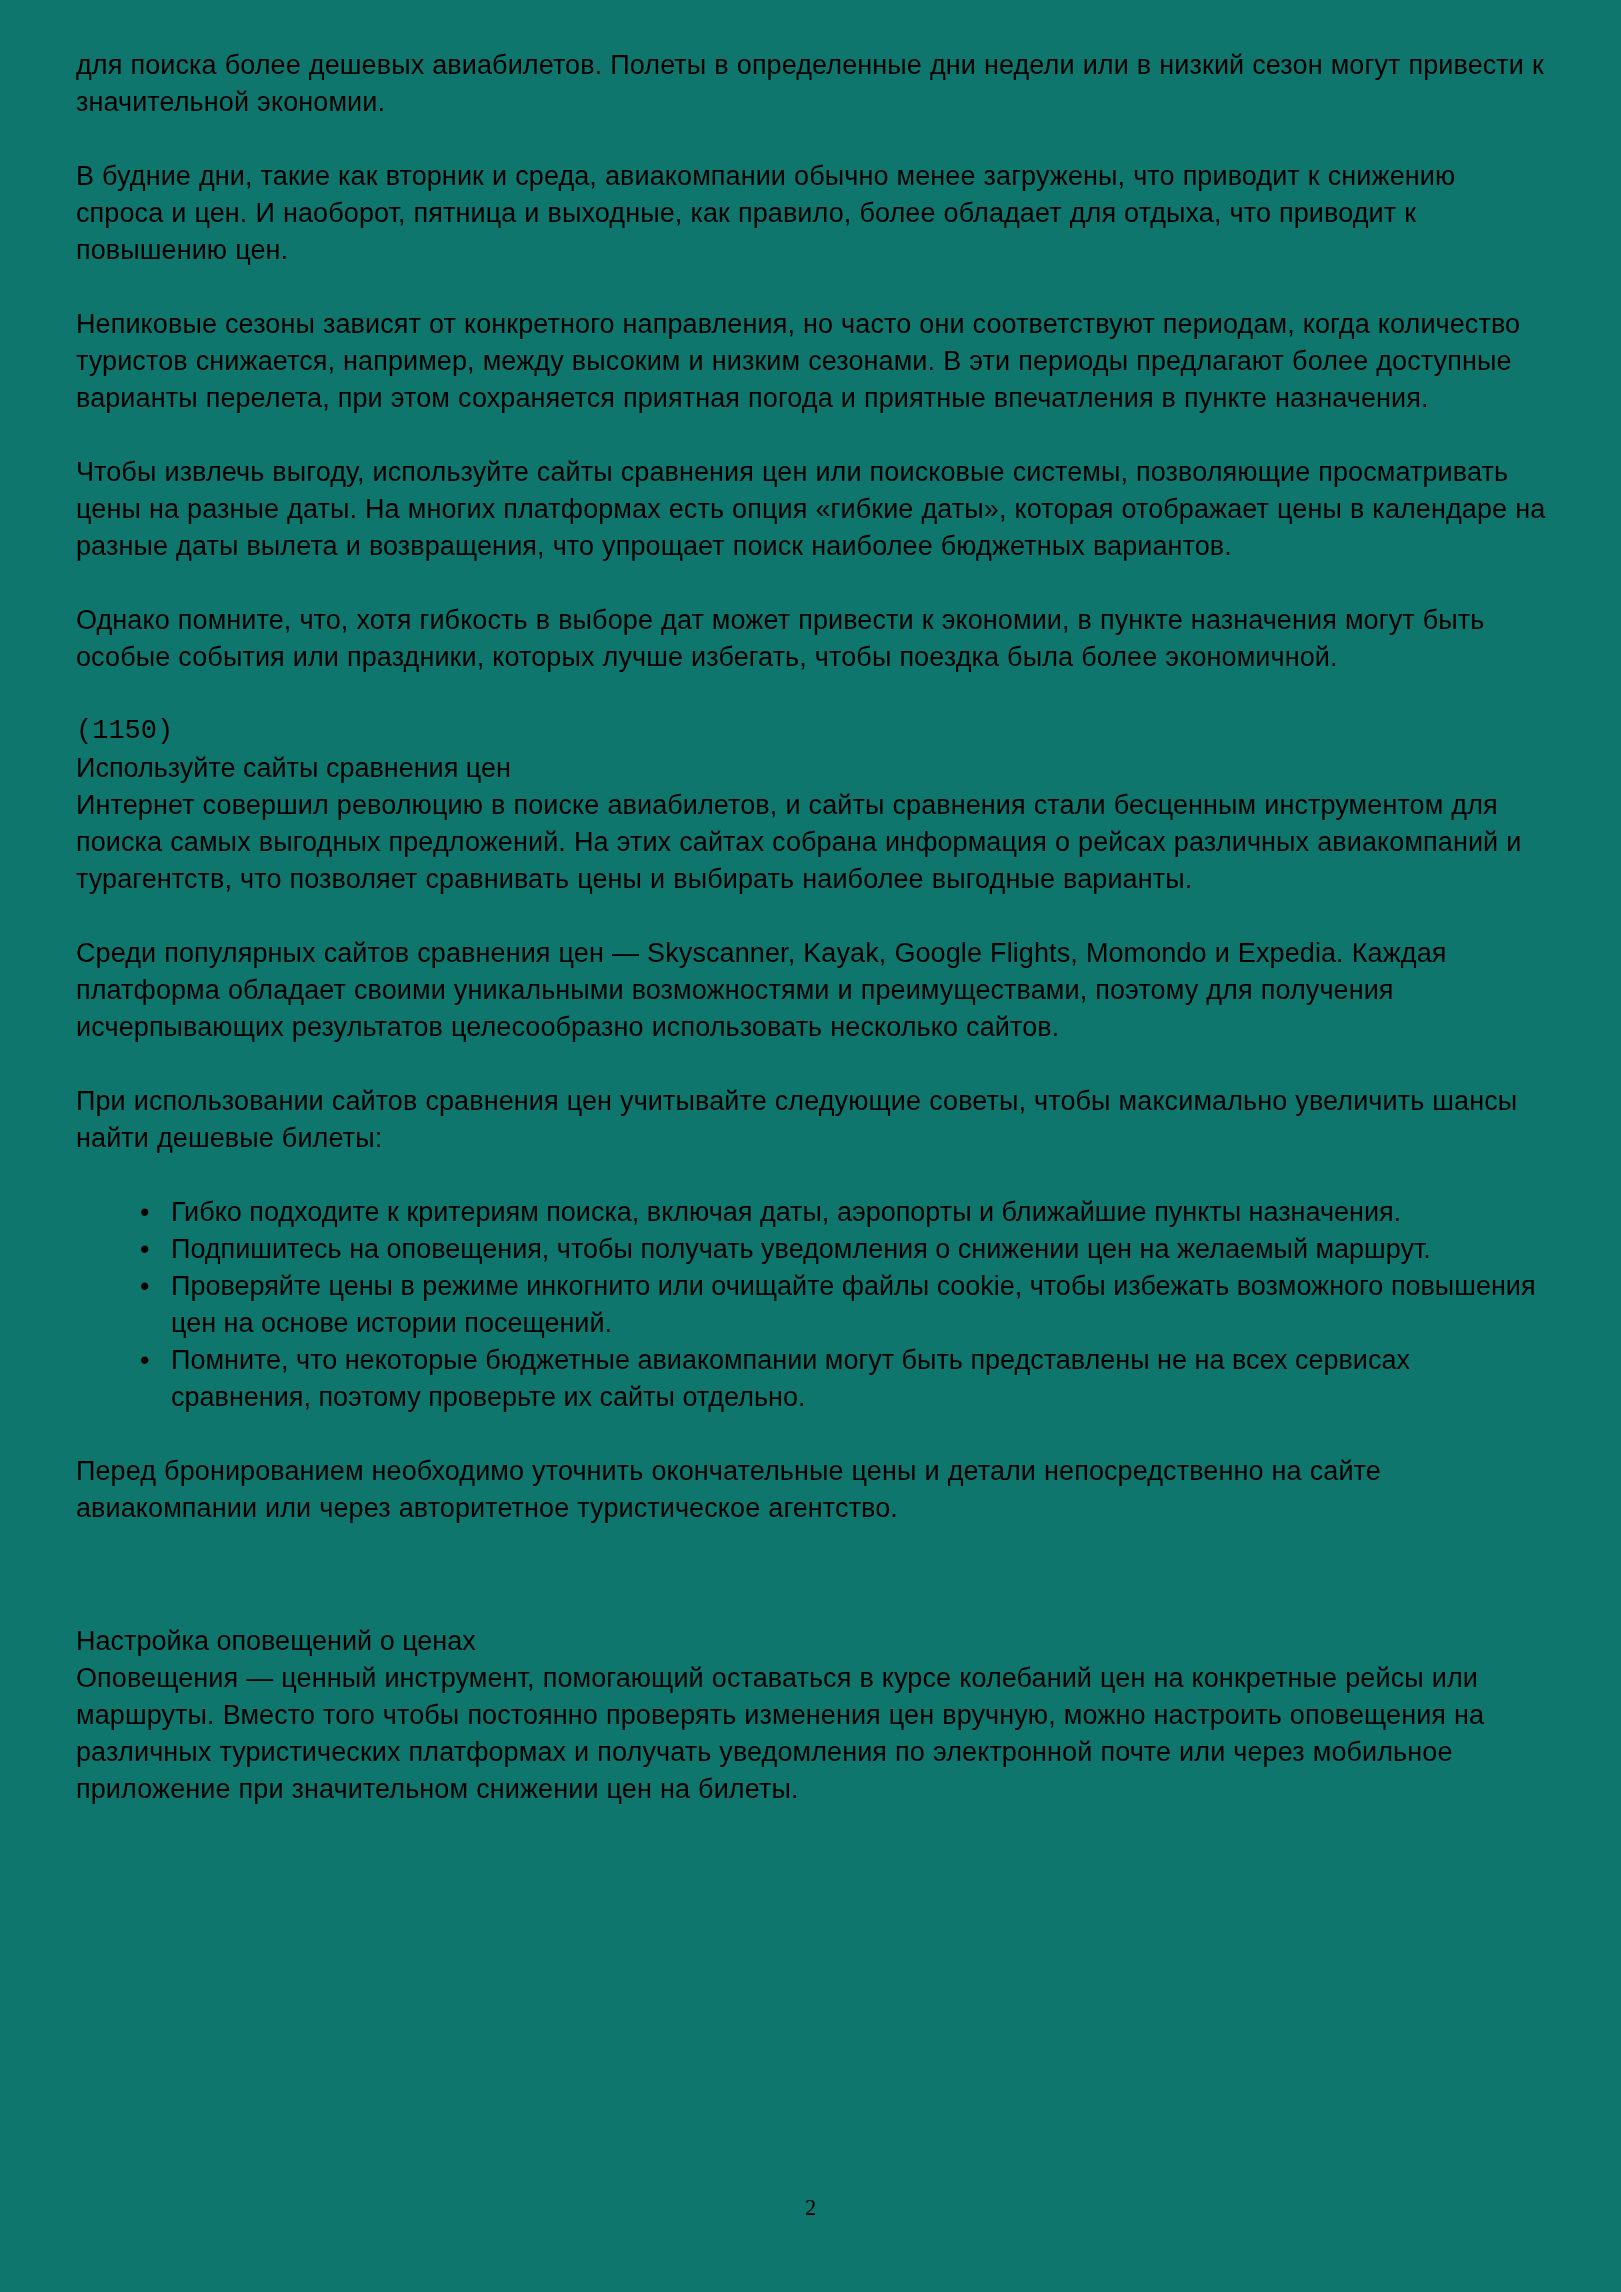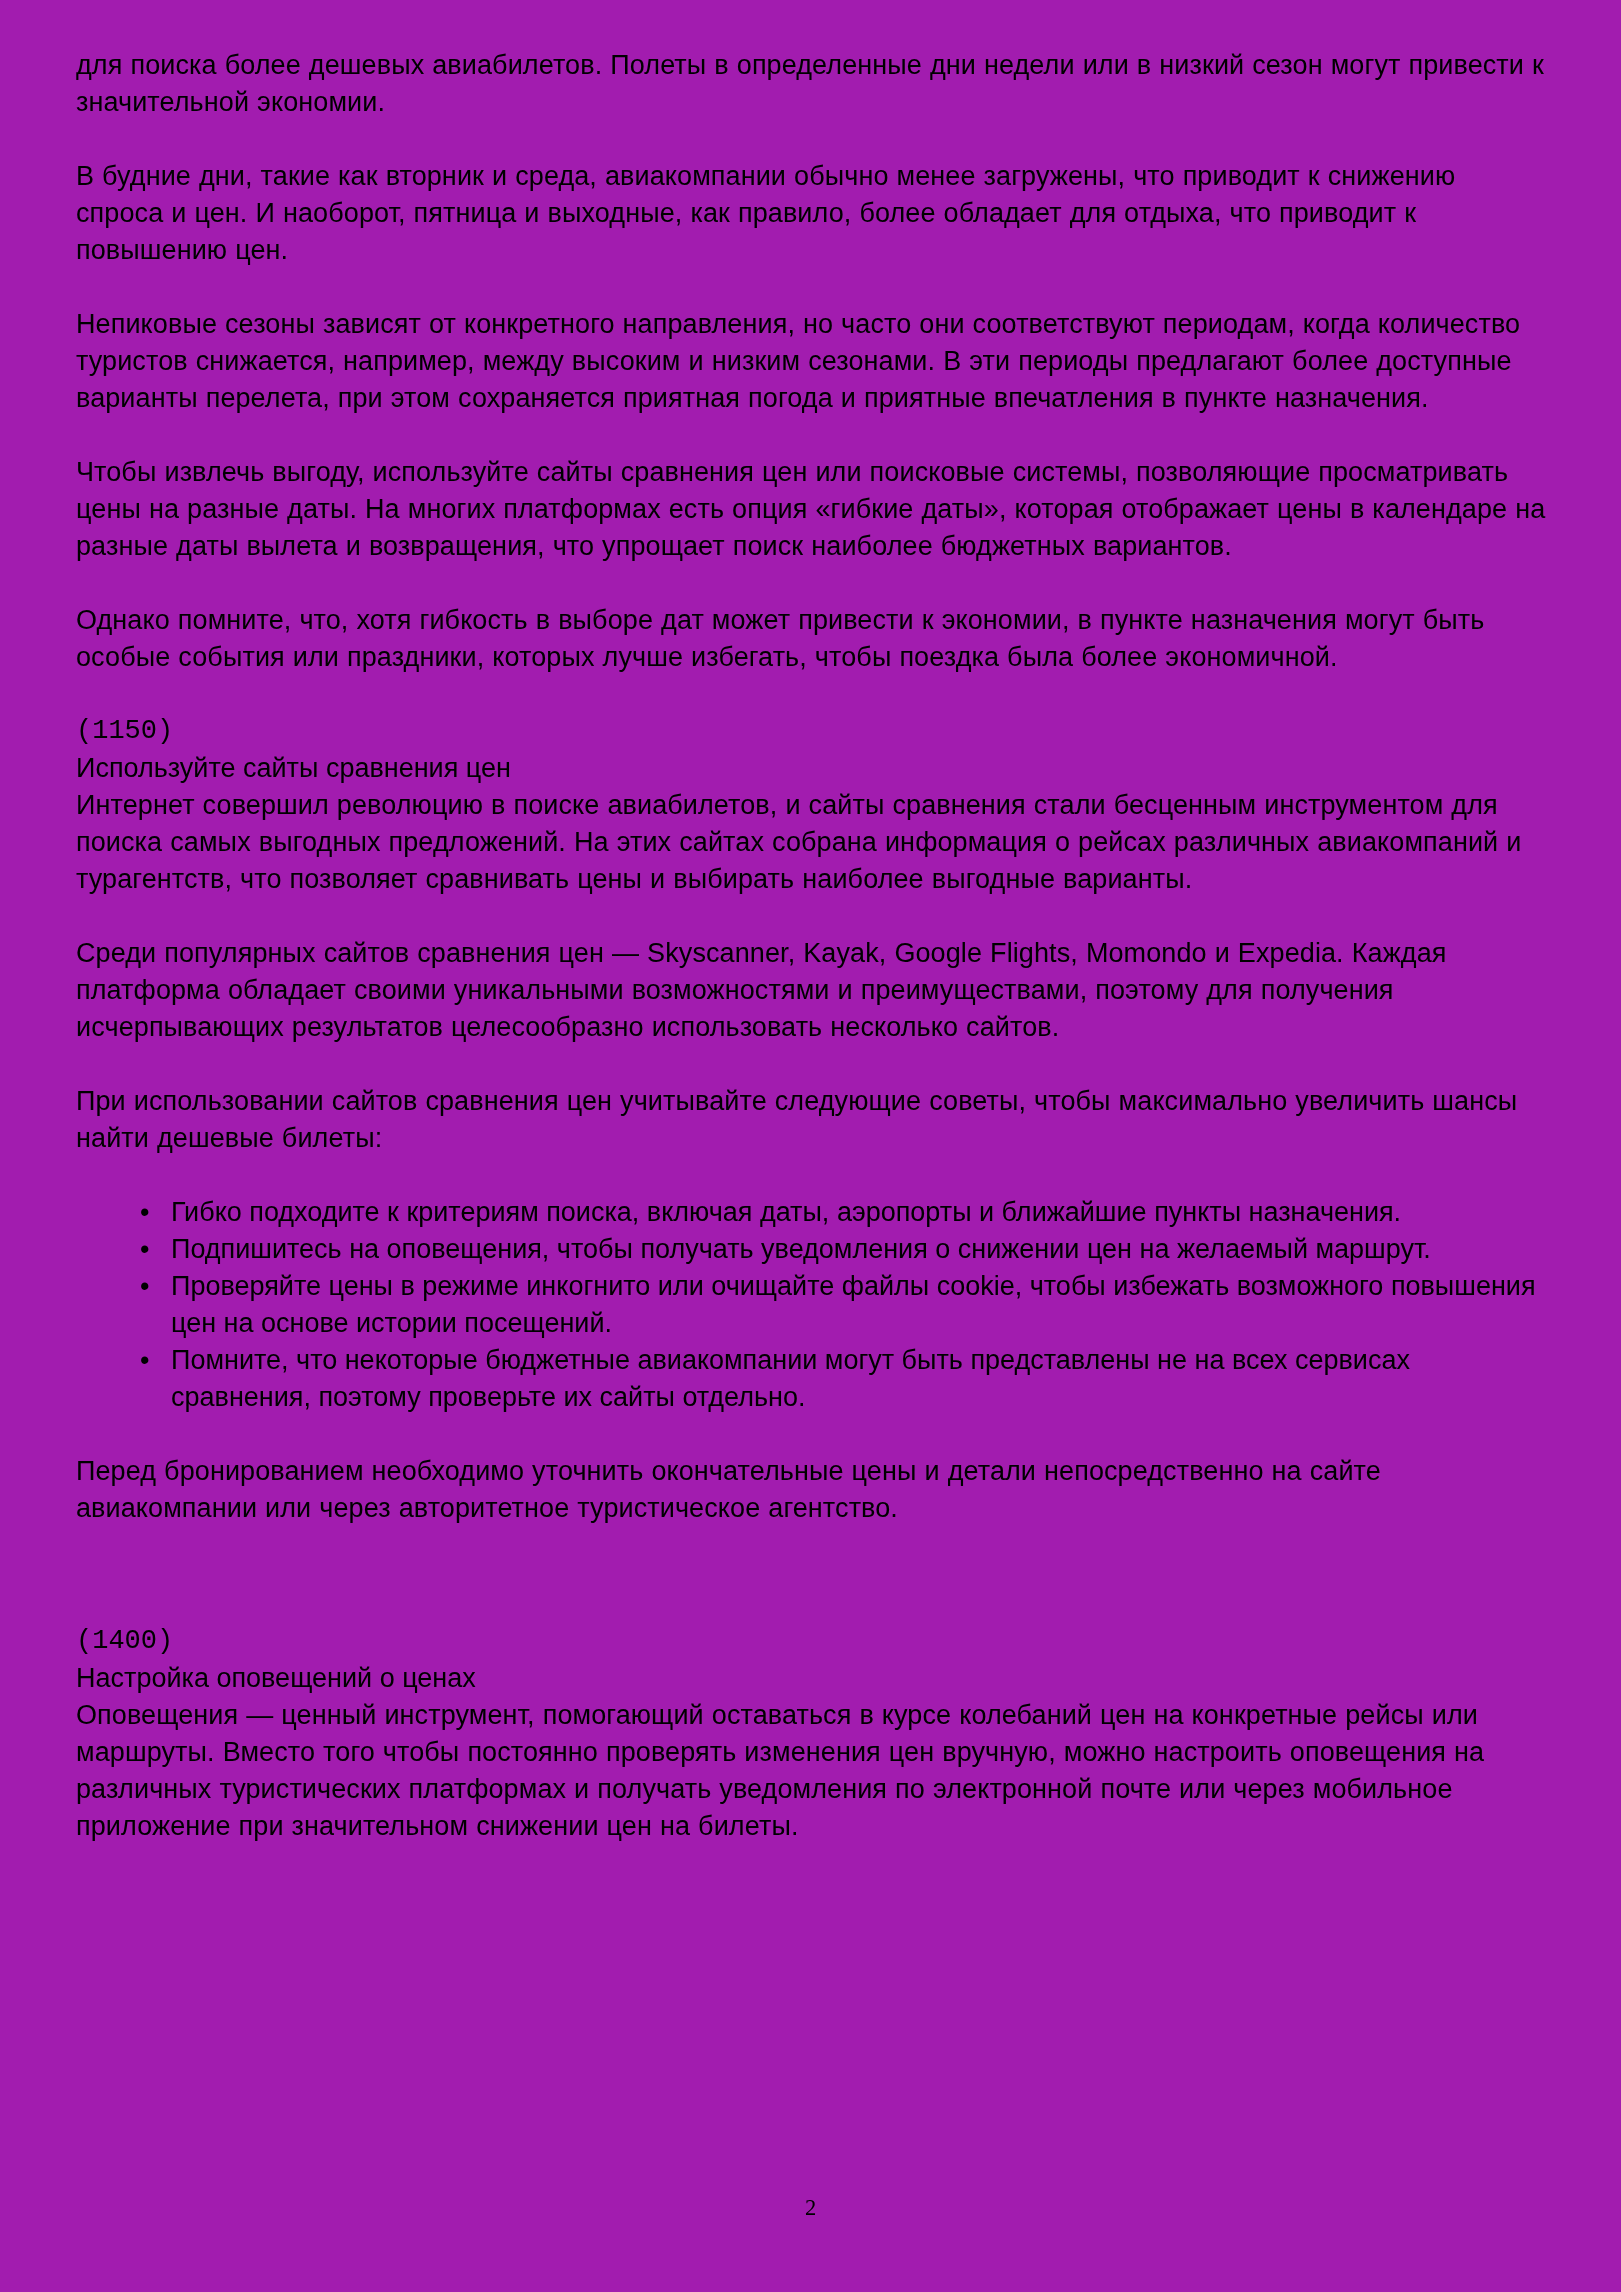--- a/index.html
+++ b/index.html
@@ -4,21 +4,21 @@
 <style>
   html, body {
     margin: 0;
     padding: 0;
     background: #ffffff;
   }
   .page {
     position: relative;
     width: 1621px;
     height: 2293px;
-    background: #a21caf;
+    background: #0f766e;
     box-sizing: border-box;
     font-family: "Liberation Sans", sans-serif;
     color: #000000;
     overflow: hidden;
   }
   .content {
     position: absolute;
     left: 76px;
     top: 47px;
     width: 1470px;
@@ -121,21 +121,20 @@
       <li>
         <span class="bullet-dot">•</span>
         <span>Помните, что некоторые бюджетные авиакомпании могут быть представлены не на всех сервисах сравнения, поэтому проверьте их сайты отдельно.</span>
       </li>
     </ul>
 
     <p class="para">Перед бронированием необходимо уточнить окончательные цены и детали непосредственно на сайте авиакомпании или через авторитетное туристическое агентство.</p>
 
     <div class="spacer-lg"></div>
 
-    <p class="marker">(1400)</p>
 
     <p class="heading">Настройка оповещений о ценах</p>
 
     <p class="para">Оповещения — ценный инструмент, помогающий оставаться в курсе колебаний цен на конкретные рейсы или маршруты. Вместо того чтобы постоянно проверять изменения цен вручную, можно настроить оповещения на различных туристических платформах и получать уведомления по электронной почте или через мобильное приложение при значительном снижении цен на билеты.</p>
 
   </div>
 
   <div class="page-number">2</div>
 </div>
 

